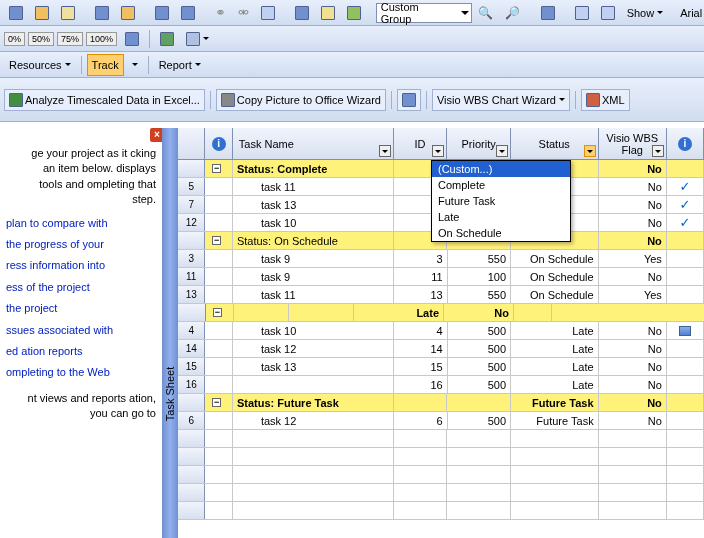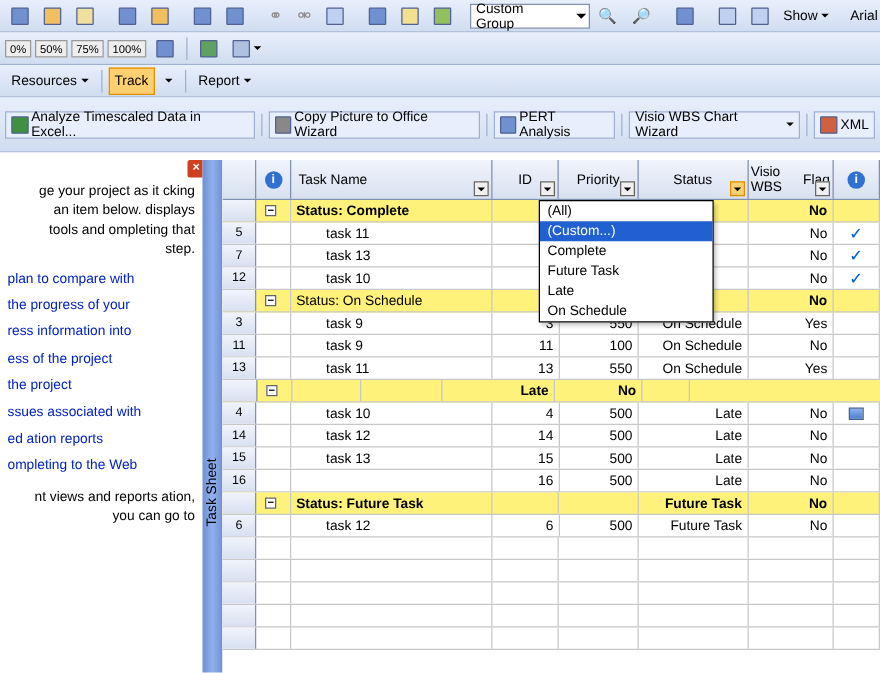--- a/index.html
+++ b/index.html
@@ -35,21 +35,21 @@
 .grid-header { display: flex; background: linear-gradient(#f0f4fc, #d8e0f0); border-bottom: 1px solid #8090b0; height: 32px; position: relative; }
 .grid-header .hcell { border-right: 1px solid #8090b0; display: flex; align-items: center; justify-content: center; font-size: 11px; position: relative; padding: 2px; }
 .hcell .fbtn { position: absolute; right: 2px; bottom: 2px; width: 12px; height: 12px; border: 1px solid #666; background: #f0f0f0; display: flex; align-items: center; justify-content: center; cursor: pointer; }
 .hcell .fbtn::after { content: ""; width: 0; height: 0; border-left: 3px solid transparent; border-right: 3px solid transparent; border-top: 3px solid #000; }
 
 .col-info { width: 28px; }
 .col-task { width: 165px; justify-content: flex-start !important; padding-left: 6px !important; }
 .col-id { width: 55px; }
 .col-pri { width: 65px; }
 .col-stat { width: 90px; }
-.col-wbs { width: 70px; flex-direction: row; }
+.col-wbs { width: 70px; flex-direction: column; }
 .col-indic { width: 38px; }
 
 
 .grid-body { font-size: 11px; }
 .row { display: flex; height: 18px; border-bottom: 1px solid #c8c8c8; }
 .row .rcell { border-right: 1px solid #c8c8c8; display: flex; align-items: center; padding: 0 4px; }
 .rownum { width: 28px; background: linear-gradient(#f0f4fc, #d8e0f0); border-right: 1px solid #8090b0 !important; justify-content: center; font-size: 10px; }
 .rc-info { width: 28px; justify-content: center; }
 .rc-task { width: 165px; }
 .rc-id { width: 55px; justify-content: flex-end; }
@@ -195,21 +195,20 @@
     <span>Analyze Timescaled Data in Excel...</span>
   </span>
   <span class="toolbar-sep"></span>
   <span class="toolbar-btn" style="border:1px solid #a0b0d0;background:#e8effc">
     <span class="icon-placeholder icon-small" style="background:#888"></span>
     <span>Copy Picture to Office Wizard</span>
   </span>
   <span class="toolbar-sep"></span>
   <span class="toolbar-btn" style="border:1px solid #a0b0d0;background:#e8effc">
     <span class="icon-placeholder icon-small"></span>
-    <span>PERT Analysis</span>
   </span>
   <span class="toolbar-sep"></span>
   <span class="toolbar-btn" style="border:1px solid #a0b0d0;background:#e8effc">
     <span>Visio WBS Chart Wizard</span>
       <span class="small-arrow"></span>
   </span>
   <span class="toolbar-sep"></span>
   <span class="toolbar-btn" style="border:1px solid #a0b0d0;background:#e8effc">
     <span class="icon-placeholder icon-small" style="background:#d06040"></span>
     <span>XML</span>
@@ -483,21 +482,20 @@
           <div class="rcell rc-task"></div>
           <div class="rcell rc-id"></div>
           <div class="rcell rc-pri"></div>
           <div class="rcell rc-stat"></div>
           <div class="rcell rc-wbs"></div>
           <div class="rcell rc-ind"></div>
         </div>
       </div>
 
     <div class="filter-menu">
-      <div class="fitem">(All)</div>
       <div class="fitem sel">(Custom...)</div>
       <div class="fitem">Complete</div>
       <div class="fitem">Future Task</div>
       <div class="fitem">Late</div>
       <div class="fitem">On Schedule</div>
     </div>
   </div>
 </div>
 
 </body></html>

